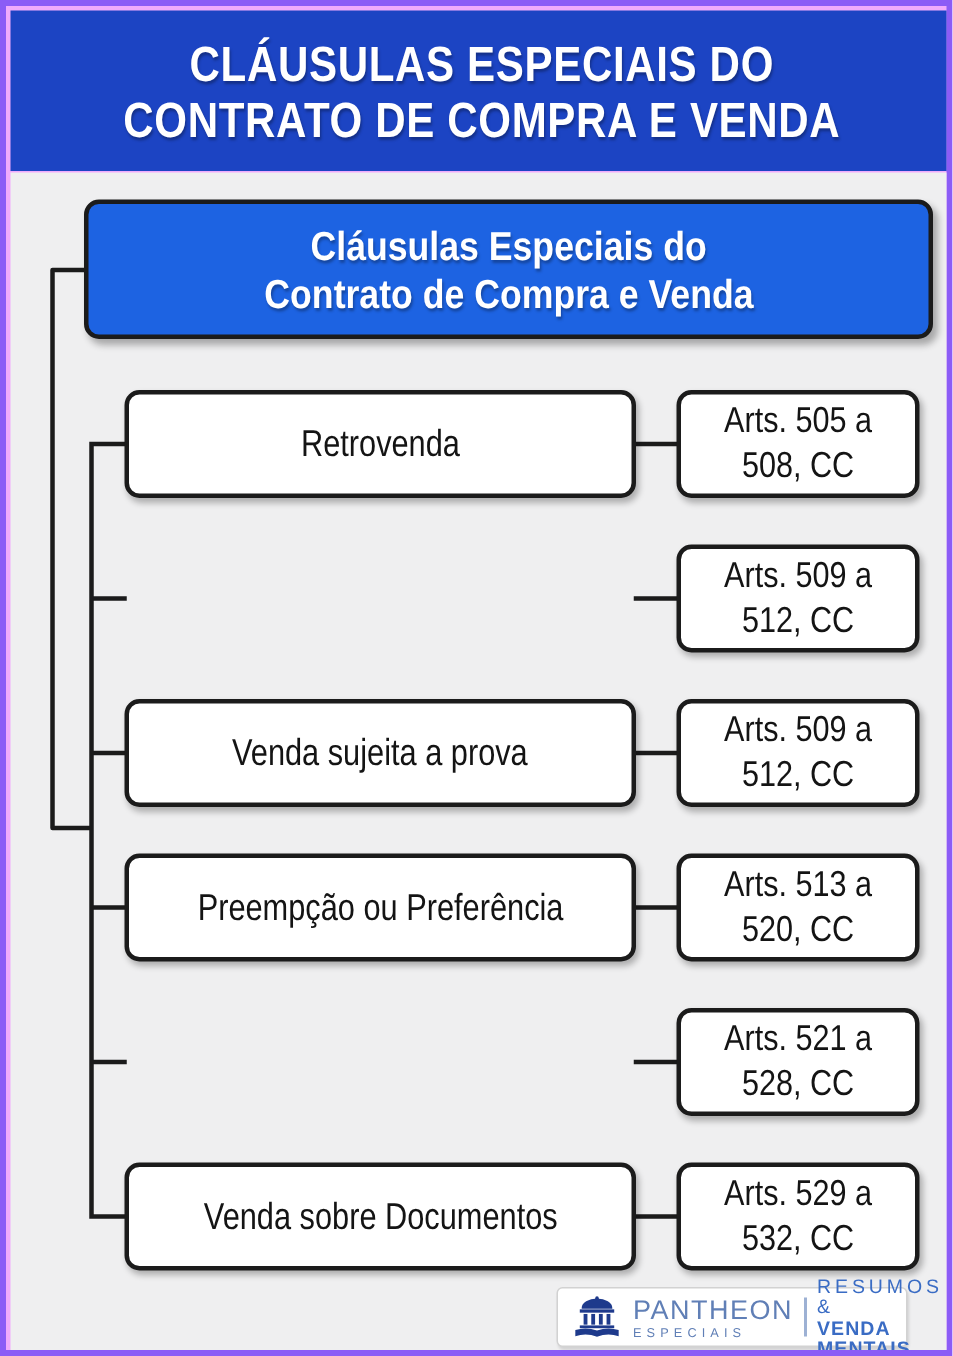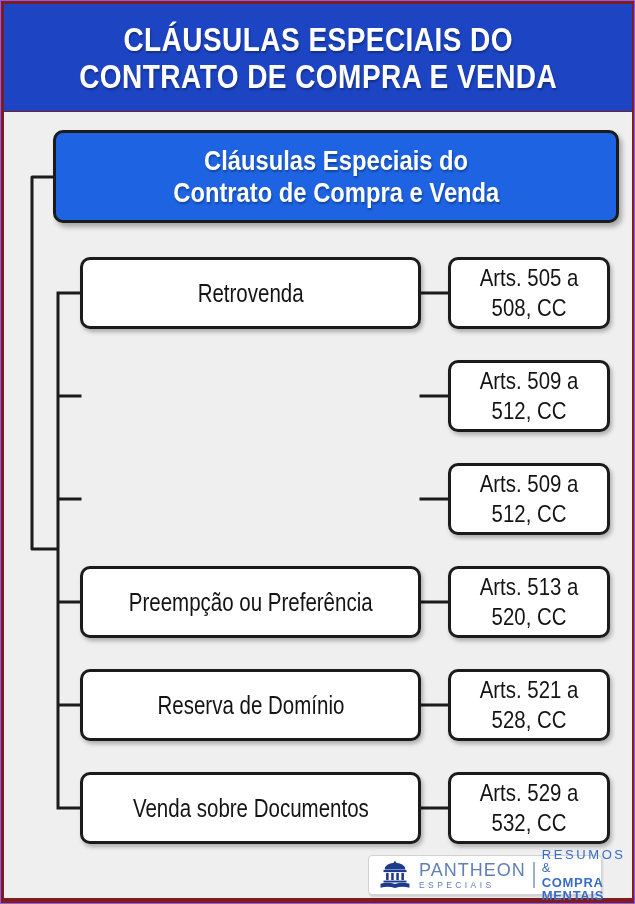--- a/index.html
+++ b/index.html
@@ -1,21 +1,21 @@
 <!DOCTYPE html>
 <html lang="pt-BR"><head>
 <meta charset="utf-8">
 <style>
   html,body { margin:0; padding:0; background:#ffffff; }
   .page {
     position:relative;
     width:635px; height:904px;
     box-sizing:border-box;
-    background:#7f1d1d;
-    border:1px solid #8b5cf6;
+    background:#f0abfc;
+    border:4px solid #8b5cf6;
     font-family:"Liberation Sans", sans-serif;
     overflow:hidden;
   }
   
   .header {
     position:absolute; left:3px; top:3px; width:628px; height:107px;
     background:#1c44c3;
     display:flex; flex-direction:column; justify-content:center; align-items:center;
   }
   .header .hline {
@@ -112,36 +112,36 @@
   <div class="node ref-node row-0">
     <div class="refline">Arts. 505 a</div>
     <div class="refline">508, CC</div>
   </div>
 
   <div class="node ref-node row-1">
     <div class="refline">Arts. 509 a</div>
     <div class="refline">512, CC</div>
   </div>
 
+  <div class="node child-node row-2">
+    <div class="clabel">Venda sujeita a prova</div>
+  </div>
   <div class="node ref-node row-2">
     <div class="refline">Arts. 509 a</div>
     <div class="refline">512, CC</div>
   </div>
 
   <div class="node child-node row-3">
     <div class="clabel">Preempção ou Preferência</div>
   </div>
   <div class="node ref-node row-3">
     <div class="refline">Arts. 513 a</div>
     <div class="refline">520, CC</div>
   </div>
 
-  <div class="node child-node row-4">
-    <div class="clabel">Reserva de Domínio</div>
-  </div>
   <div class="node ref-node row-4">
     <div class="refline">Arts. 521 a</div>
     <div class="refline">528, CC</div>
   </div>
 
   <div class="node child-node row-5">
     <div class="clabel">Venda sobre Documentos</div>
   </div>
   <div class="node ref-node row-5">
     <div class="refline">Arts. 529 a</div>
@@ -162,17 +162,17 @@
         <path d="M3 27.2 Q11.5 24.6 20 27.6 Q28.5 24.6 37 27.2 L37 32 Q28.5 29.2 20 32.4 Q11.5 29.2 3 32 Z"></path>
       </g>
     </svg>
     <div class="brand-block">
       <div class="brand-name">PANTHEON</div>
       <div class="brand-sub">ESPECIAIS</div>
     </div>
     <div class="logo-divider"></div>
     <div class="tagline-block">
       <div class="tagline-1">RESUMOS &amp;</div>
-      <div class="tagline-2">COMPRA MENTAIS</div>
+      <div class="tagline-2">VENDA MENTAIS</div>
     </div>
   </div>
 
 </div>
 
 </body></html>

